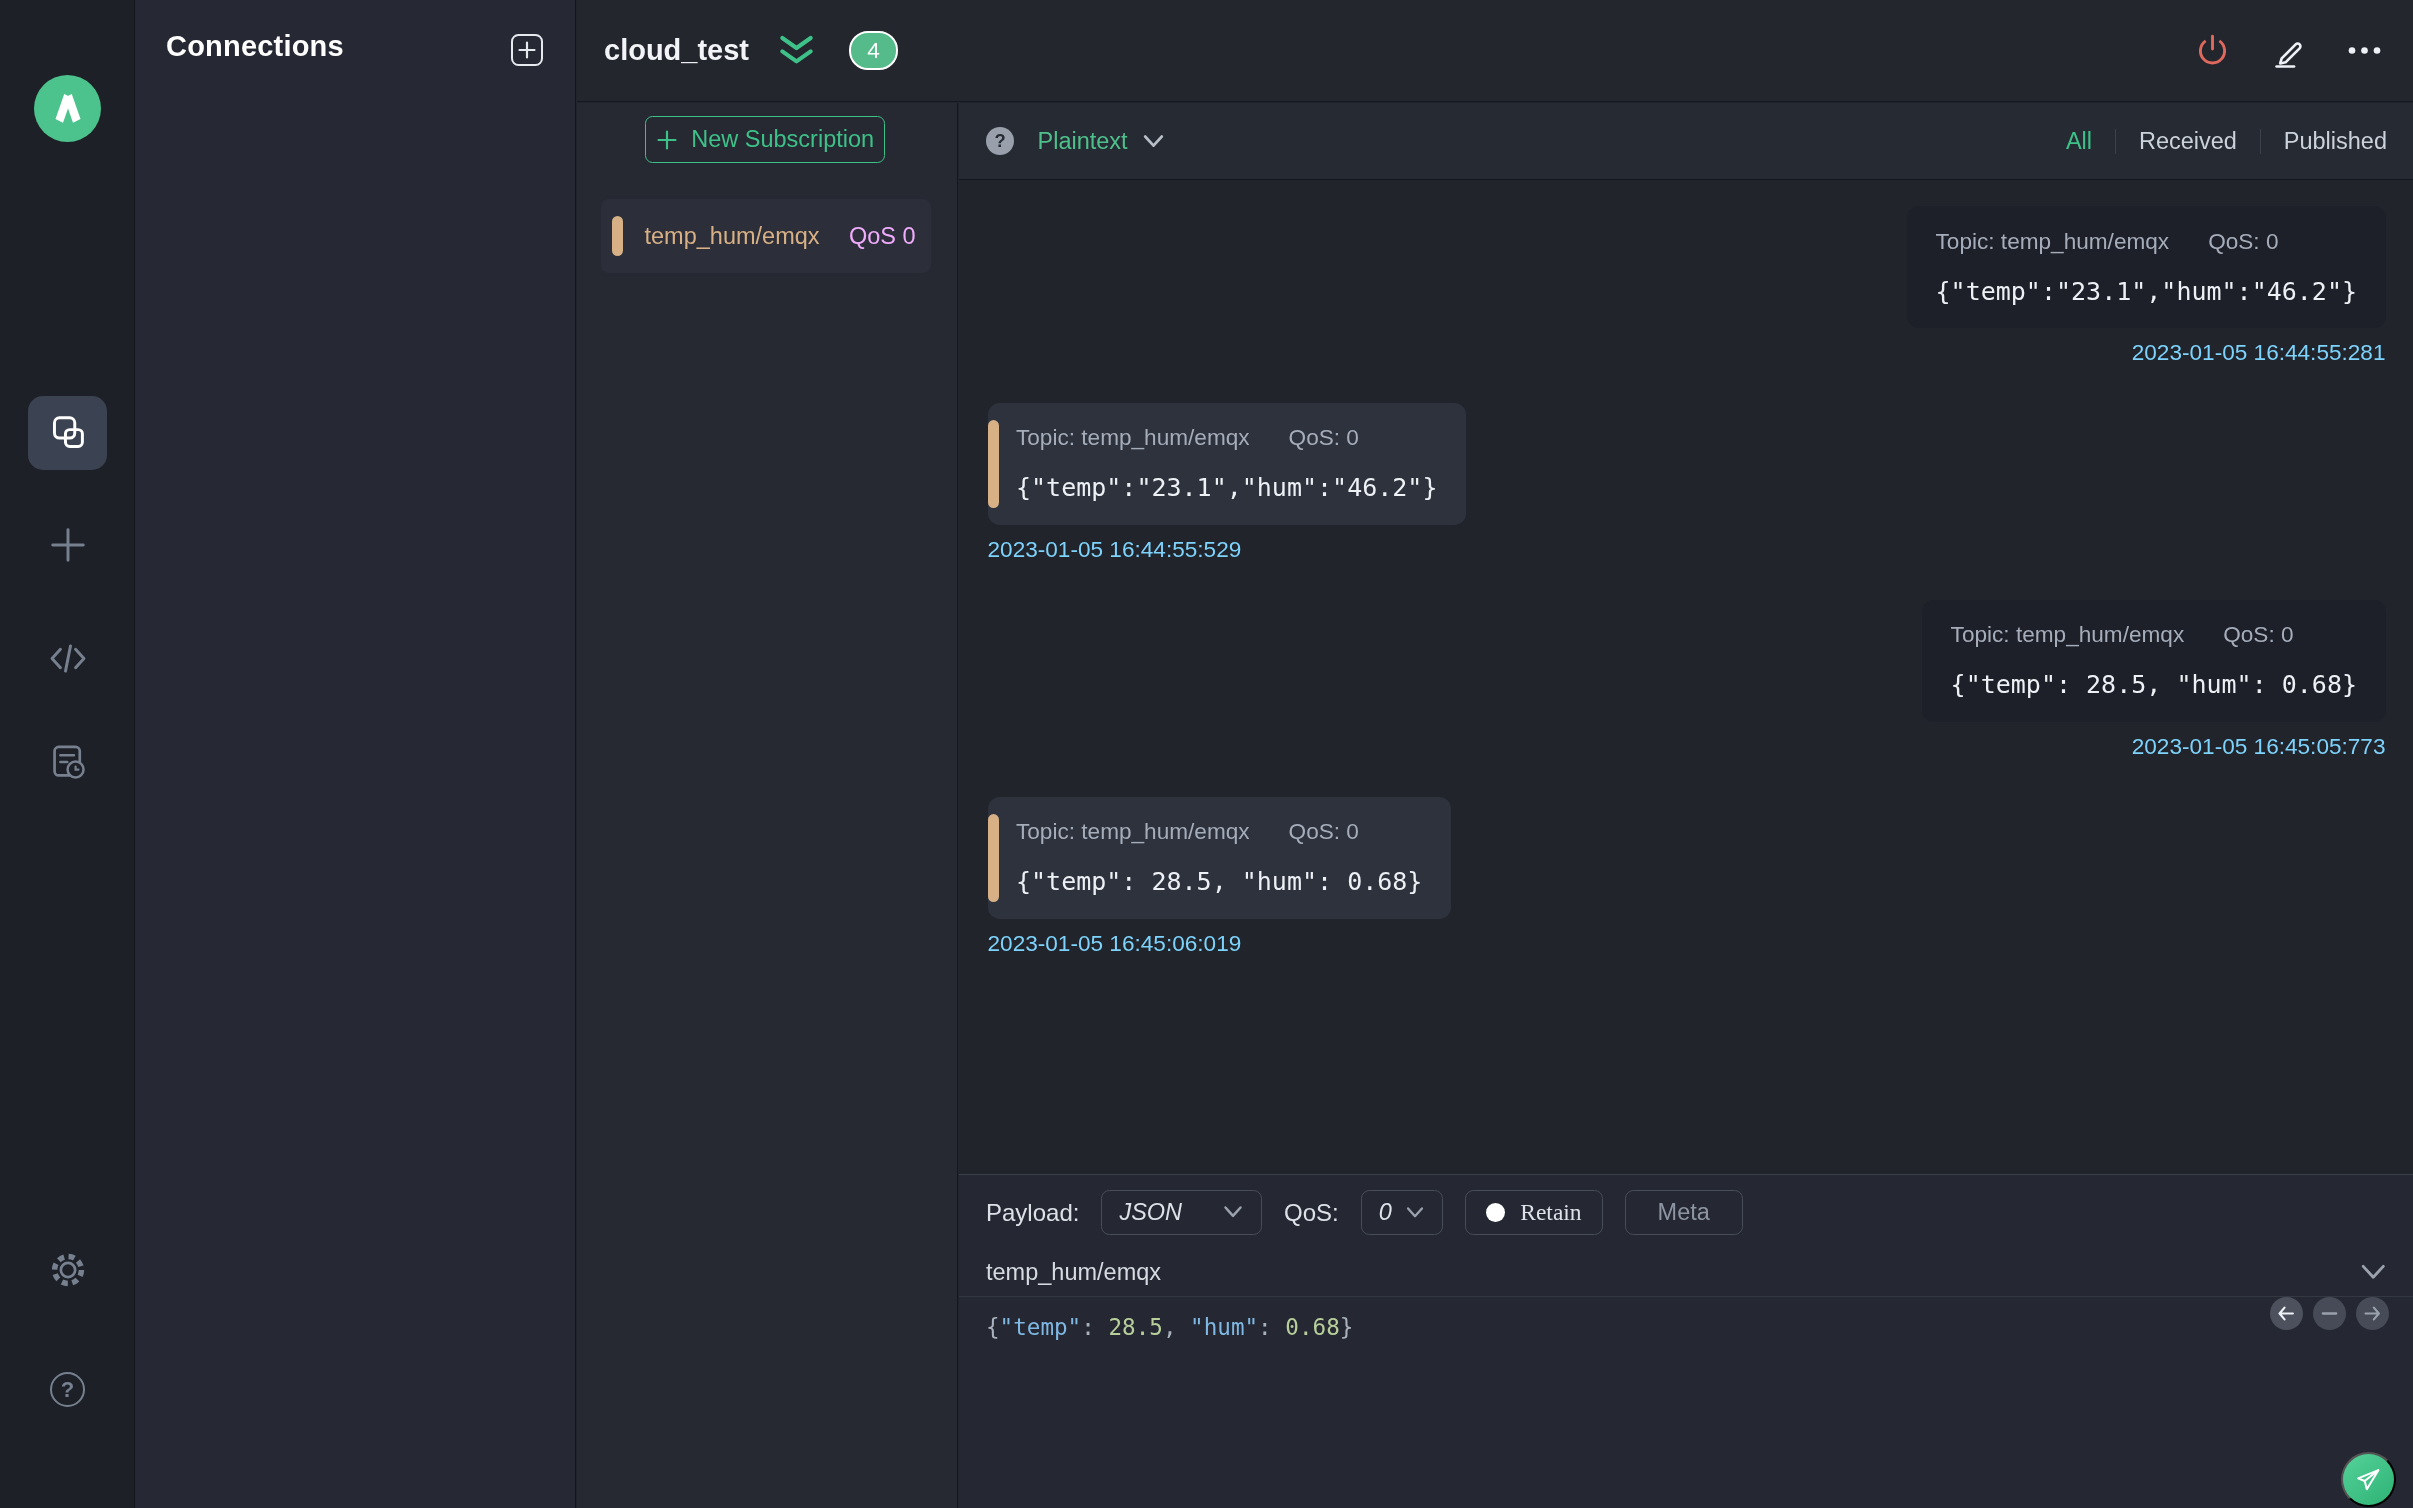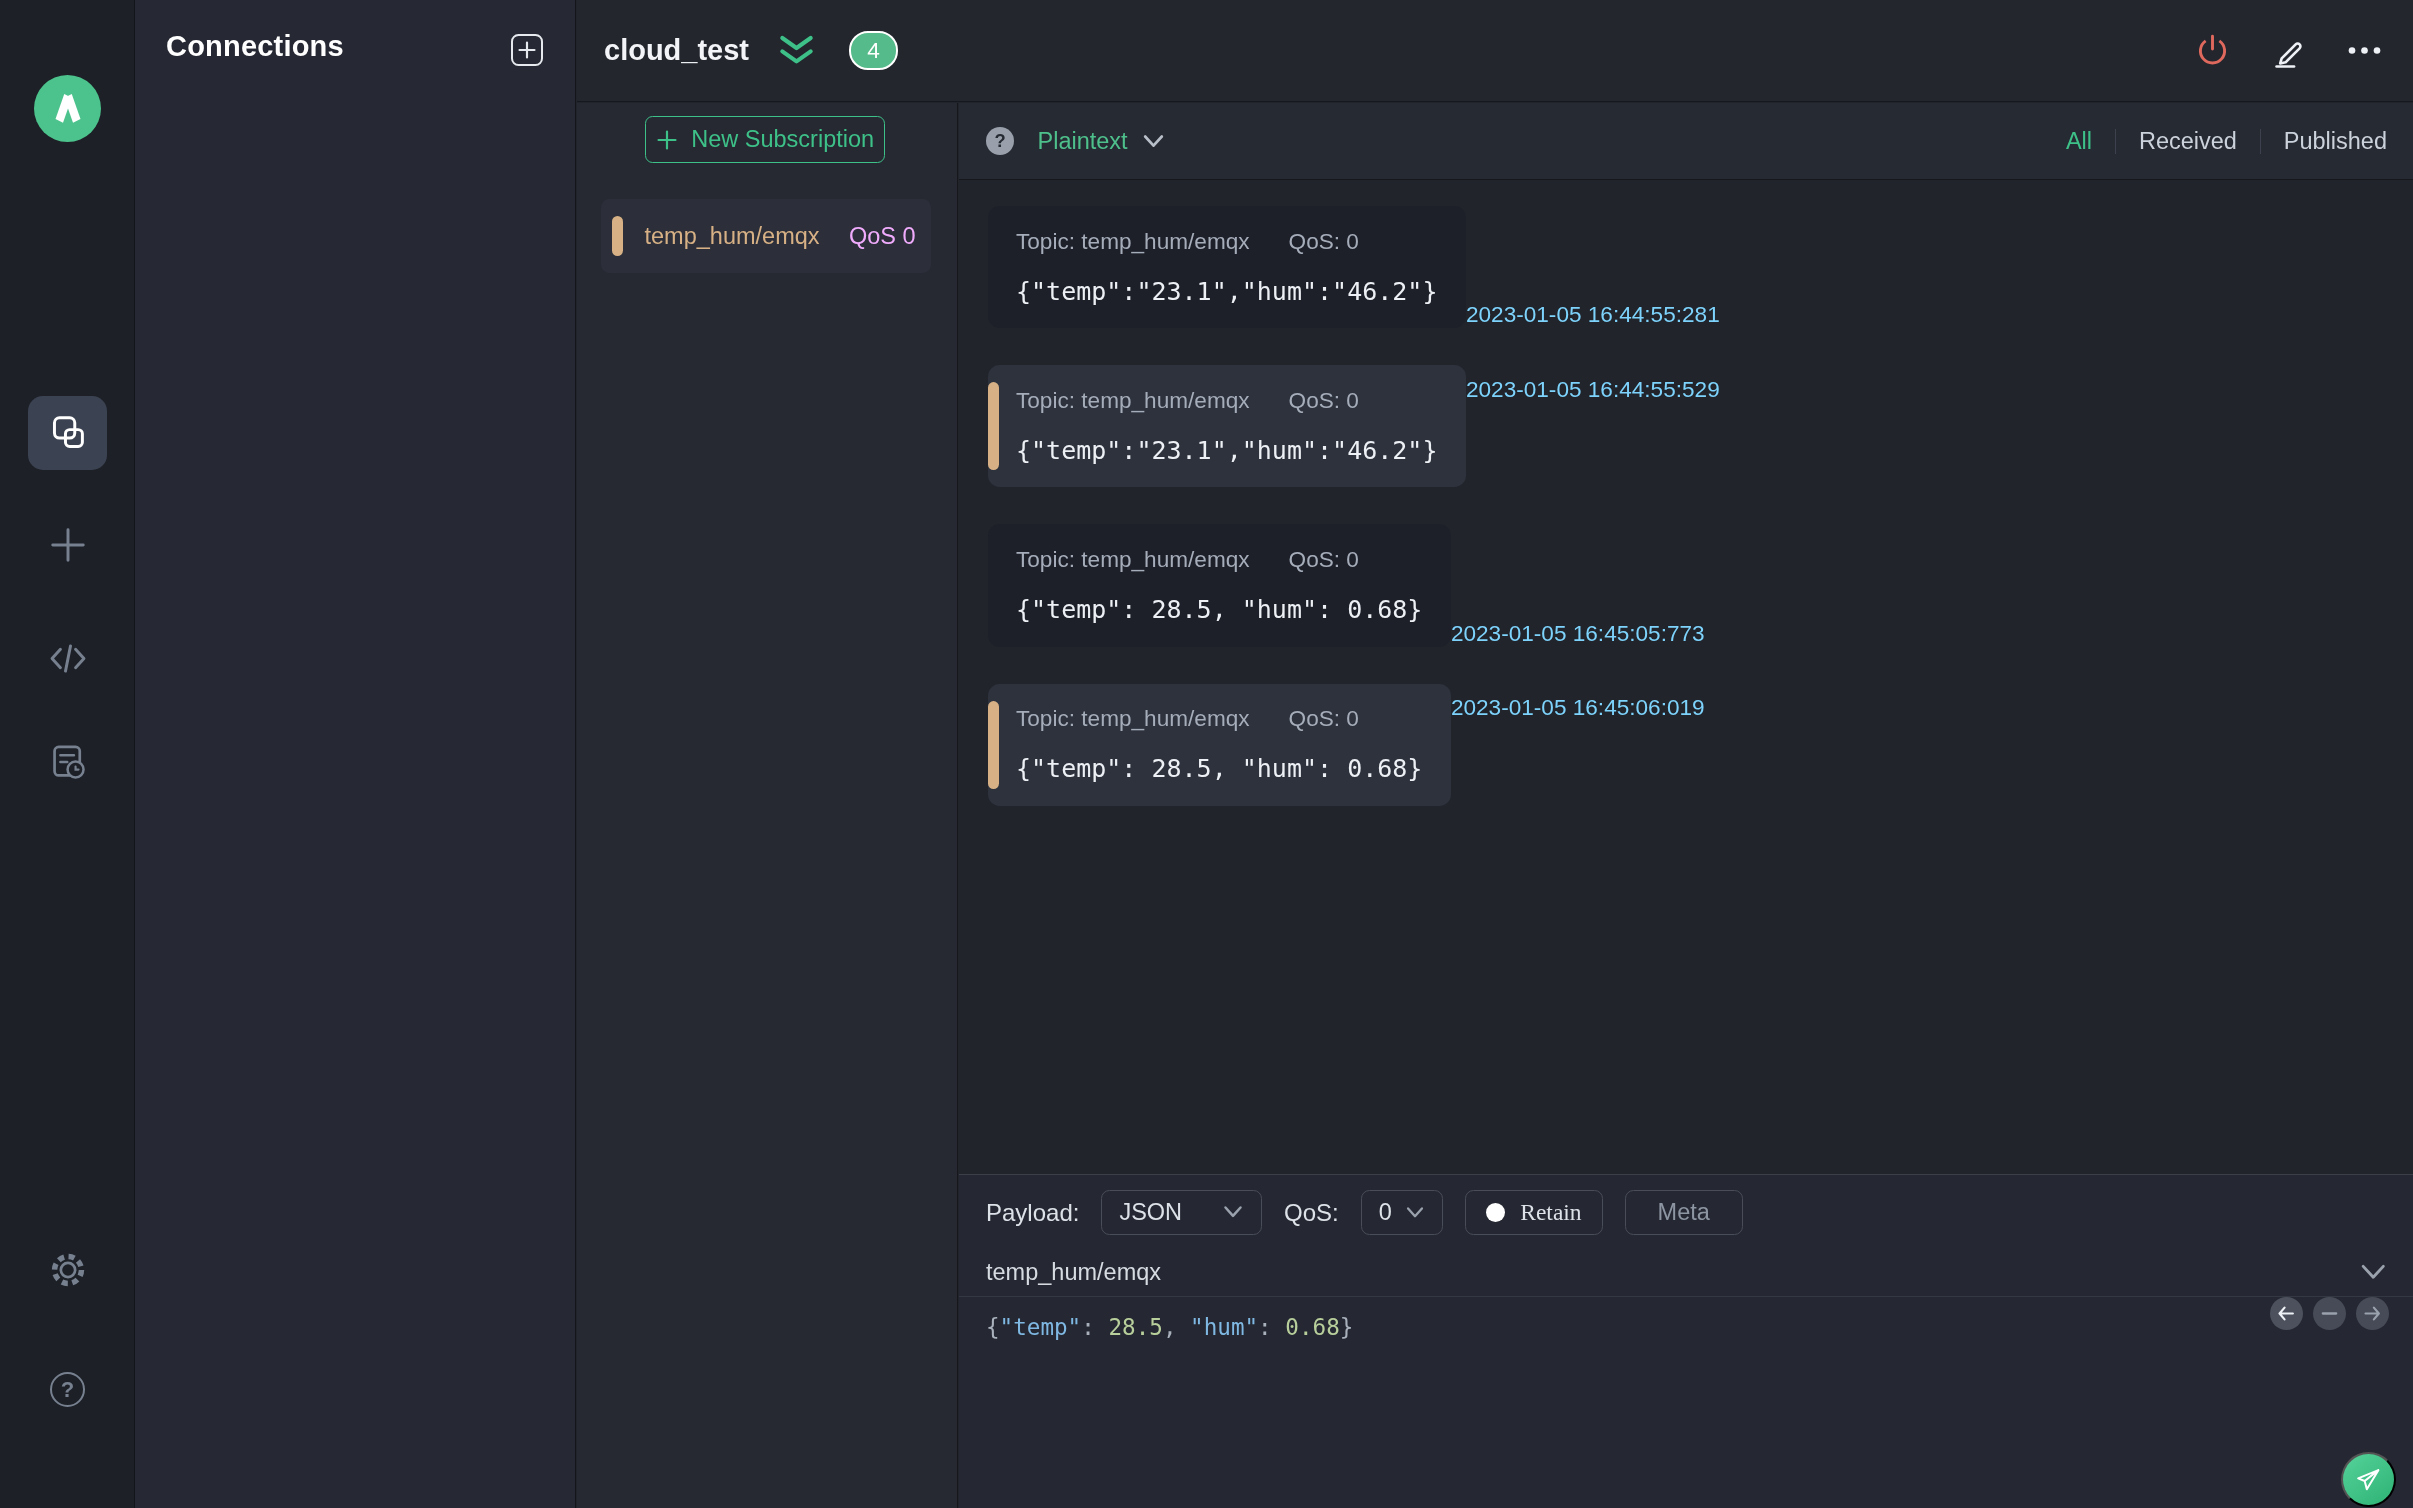--- a/index.html
+++ b/index.html
@@ -64,40 +64,40 @@
   .fmt-label { margin-left:23.5px; font-size:23.5px; color:#4ec08c; }
   .fmt-chevron { margin-left:13.4px; }
   .tabs { margin-left:auto; display:flex; align-items:center; }
   .tab { font-size:23.5px; color:#ccd2db; padding:0 22.6px; }
   .tab.active { color:#3ec189; }
   .tab-divider { width:1.7px; height:25px; background:#3c414d; }
 
   
   .msg-list { position:absolute; left:959px; top:181px; width:1455px; height:992px;
     background:#21242b; padding:25px 28.5px; overflow:hidden; }
-  .msg { display:flex; flex-direction:row; margin-bottom:37px; }
+  .msg { display:flex; flex-direction:column; margin-bottom:37px; }
   .msg.published { align-items:flex-end; }
   .msg.received { align-items:flex-start; }
   .bubble { position:relative; border-radius:11.7px; padding:22.6px 28.5px; }
   .msg.published .bubble { background:#1d2029; }
   .msg.received .bubble { background:#2d323d; }
   .accent-bar { position:absolute; left:0; top:50%; transform:translateY(-50%);
     width:11px; height:72%; border-radius:5.9px; background:#d7b185; }
   .meta-line { display:flex; gap:39px; font-size:22.6px; color:#a6adba; }
   .msg-payload { margin-top:22px; font-family:"DejaVu Sans Mono", monospace;
     font-size:25px; color:#edf0f4; }
   .timestamp { margin-top:11.7px; font-size:22.6px; color:#7dd3fc; }
 
   
   .publish { position:absolute; left:959px; top:1174px; width:1455px; height:345px;
     background:#252832; border-top:0.8px solid #3a3f4a; }
   .pub-toolbar { display:flex; align-items:center; padding:15px 27px 0; gap:22px; }
   .pub-label { font-size:24px; color:#dde1e8; }
   .select { height:45px; border:1.7px solid #484d59; border-radius:8.4px;
-    display:flex; align-items:center; padding:0 17px; background:transparent; }
+    display:flex; align-items:center; padding:0 17px; background:transparent;font-style:italic; }
   .select .sel-val { font-size:23.5px; color:#dde1e8; }
   .sel-format .sel-val { margin-right:40px; }
   .sel-qos .sel-val { margin-right:13.4px; }
   .retain-btn { height:45px; border:1.7px solid #484d59; border-radius:8.4px;
     display:flex; align-items:center; padding:0 20px; gap:15px; background:transparent;font-family:Liberation Serif, serif; }
   .retain-dot { width:19px; height:19px; border-radius:50%; background:#ffffff; }
   .retain-label { font-size:23.5px; color:#dde1e8; }
   .meta-btn { height:45px; border:1.7px solid #484d59; border-radius:8.4px;
     display:flex; align-items:center; padding:0 32px; font-size:23.5px; color:#8d95a3; background:transparent; }
   .topic-row { margin-top:13.4px; height:49px; padding:0 27px; display:flex; align-items:center;

